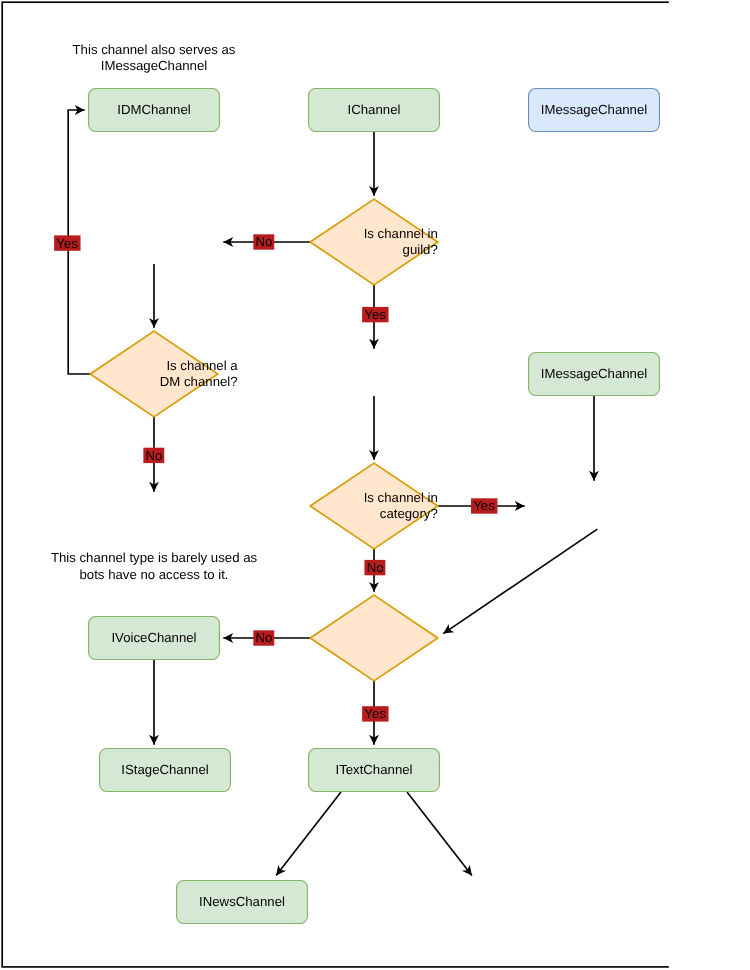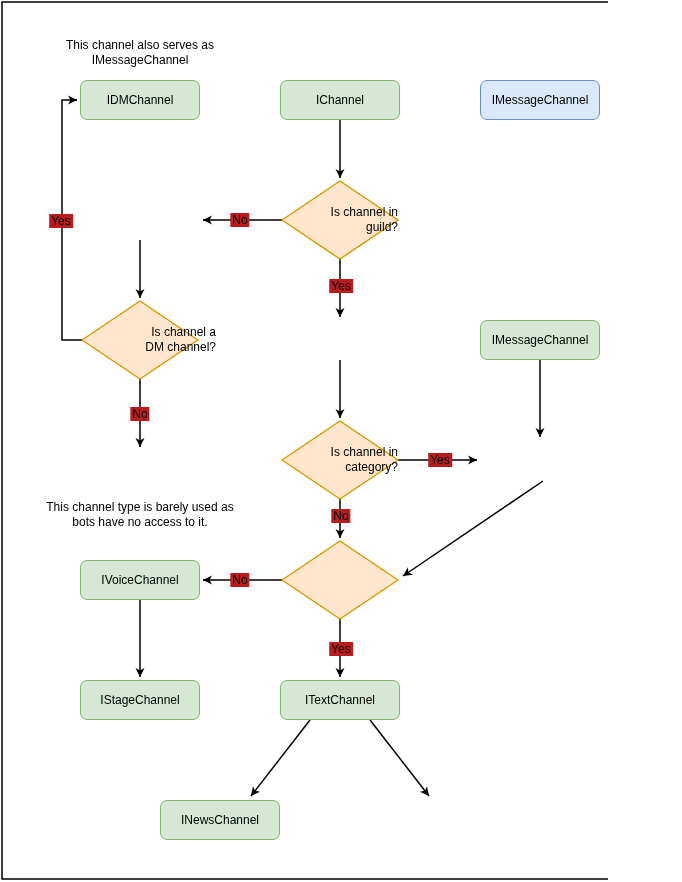--- a/index.html
+++ b/index.html
@@ -73,21 +73,21 @@
   <div class="note" style="left:140px;top:38px">This channel also serves as
 IMessageChannel</div>
   <div class="note" style="left:140px;top:500px">This channel type is barely used as
 bots have no access to it.</div>
 
   <div class="node" style="left:80px;top:80px">IDMChannel</div>
   <div class="node" style="left:280px;top:80px">IChannel</div>
   <div class="node blue" style="left:480px;top:80px">IMessageChannel</div>
   <div class="node" style="left:480px;top:320px">IMessageChannel</div>
   <div class="node" style="left:80px;top:560px">IVoiceChannel</div>
-  <div class="node" style="left:80px;top:680px">IStageChannel</div>
+  <div class="node" style="left:90px;top:680px">IStageChannel</div>
   <div class="node" style="left:280px;top:680px">ITextChannel</div>
   <div class="node" style="left:160px;top:800px">INewsChannel</div>
 
   <div class="dlabel" style="left:282px;top:205px">Is channel in
 guild?</div>
   <div class="dlabel" style="left:100px;top:325px">Is channel a
 DM channel?</div>
   <div class="dlabel" style="left:282px;top:445px">Is channel in
 category?</div>
 

